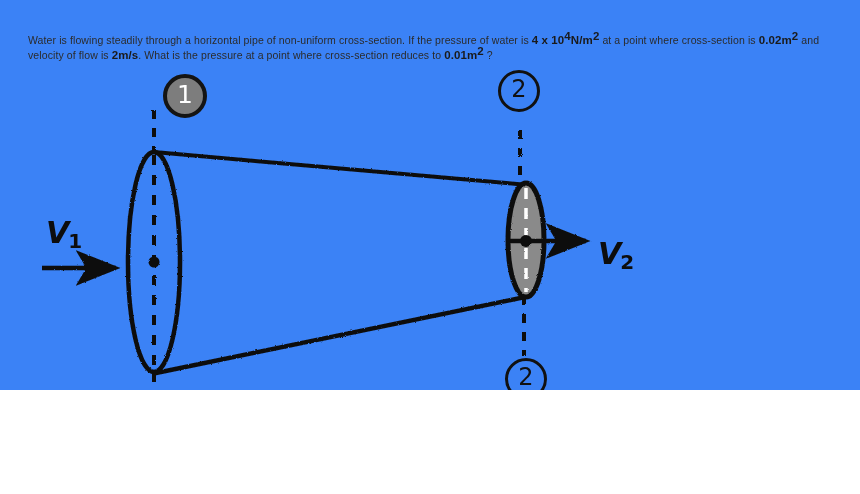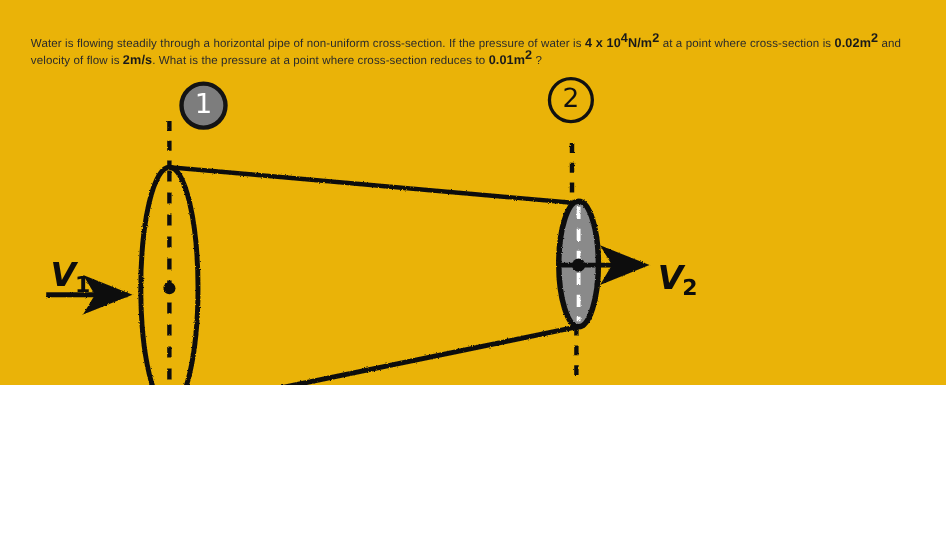--- a/index.html
+++ b/index.html
@@ -6,22 +6,22 @@
     margin: 0;
     padding: 0;
     background: #ffffff;
   }
   body {
     font-family: "Liberation Sans", sans-serif;
   }
   #page {
     position: relative;
     width: 860px;
-    height: 350px;
-    background: #eab308;
+    height: 390px;
+    background: #3b82f6;
     overflow: hidden;
     text-decoration: underline;
   }
 
   
   #problem-text {
     position: absolute;
     left: 28px;
     top: 33px;
     width: 812px;
@@ -64,21 +64,21 @@
   .vlabel sub {
     font-size: 20px;
     font-style: normal;
     font-weight: 700;
     vertical-align: baseline;
     line-height: 0;
     position: relative;
     top: 5px;
     left: -1px;
   }
-  #v1-label { left: 46px; top: 233px; }
+  #v1-label { left: 46px; top: 215px; }
   #v2-label { left: 598px; top: 236px; }
 
   
   .marker {
     position: absolute;
     width: 44px;
     height: 44px;
     border-radius: 50%;
     box-sizing: border-box;
     display: flex;

